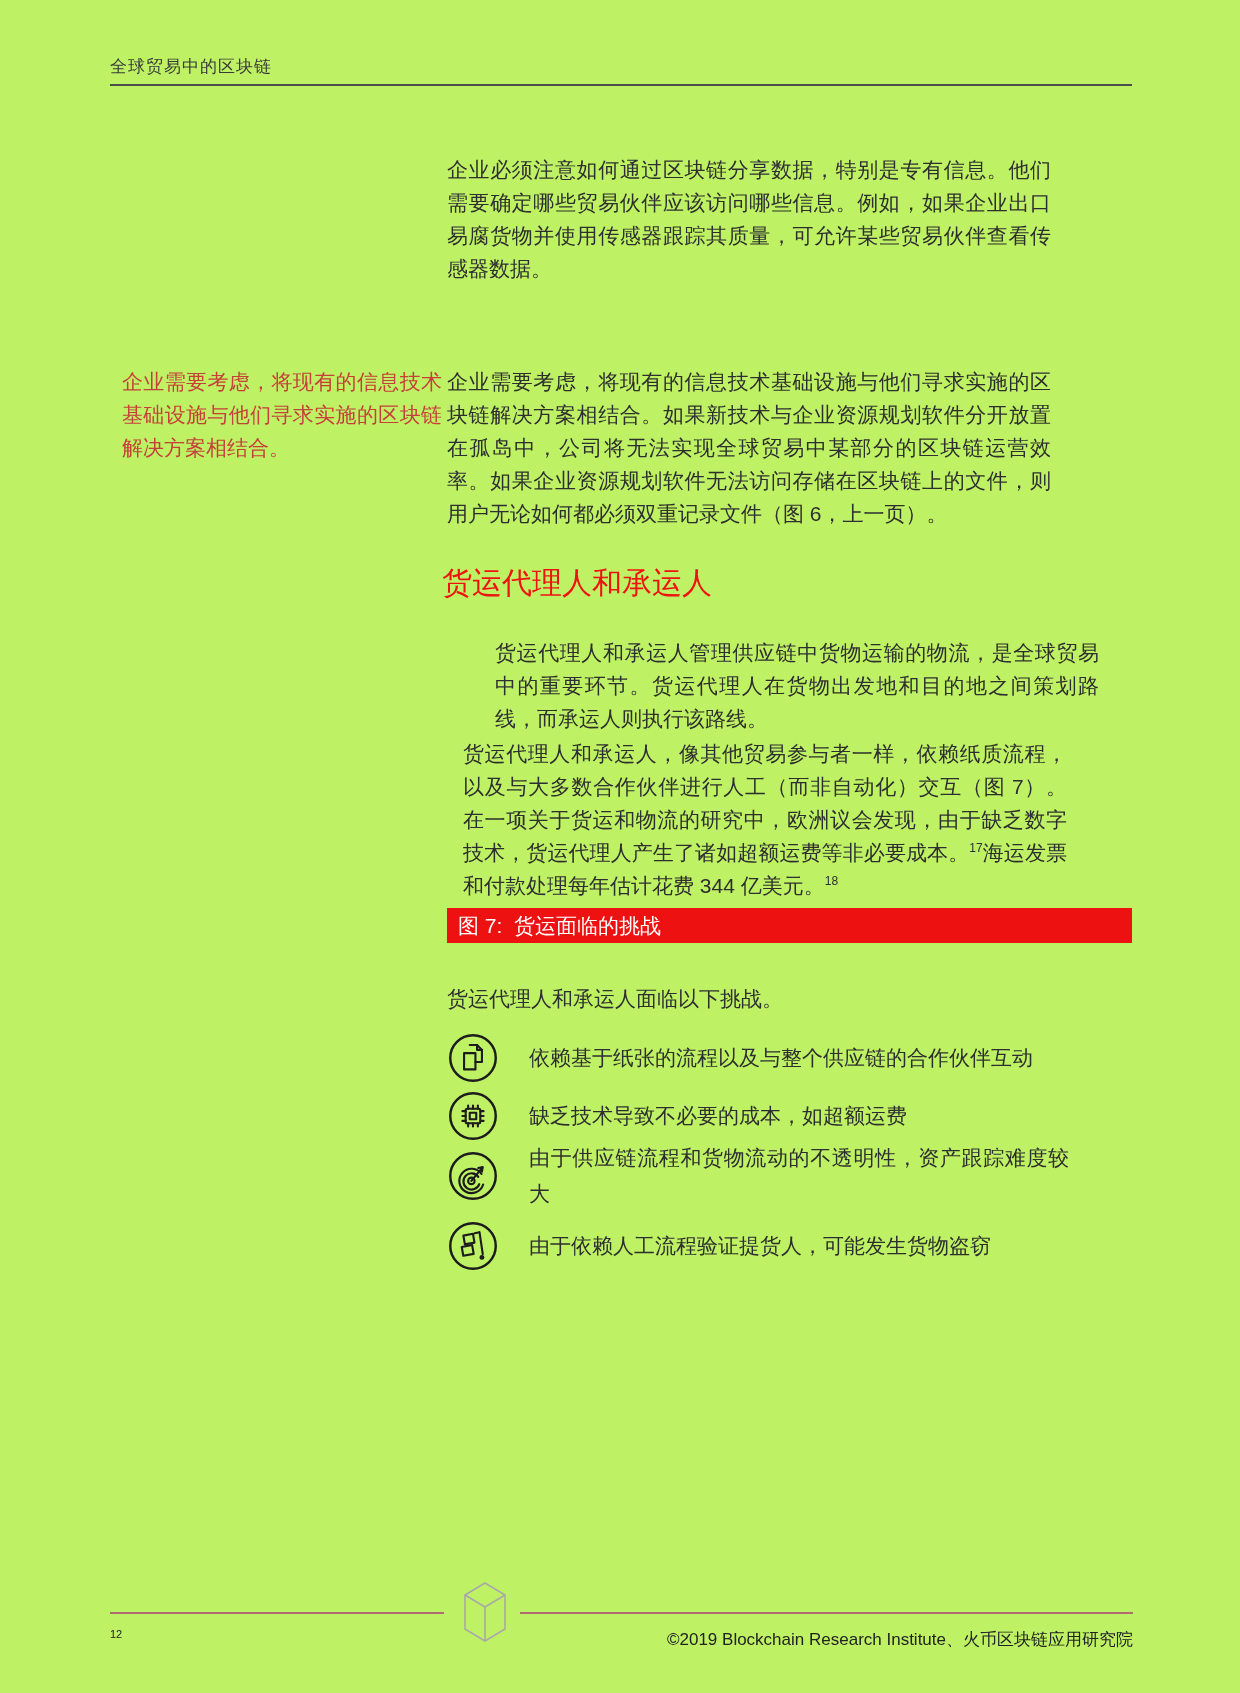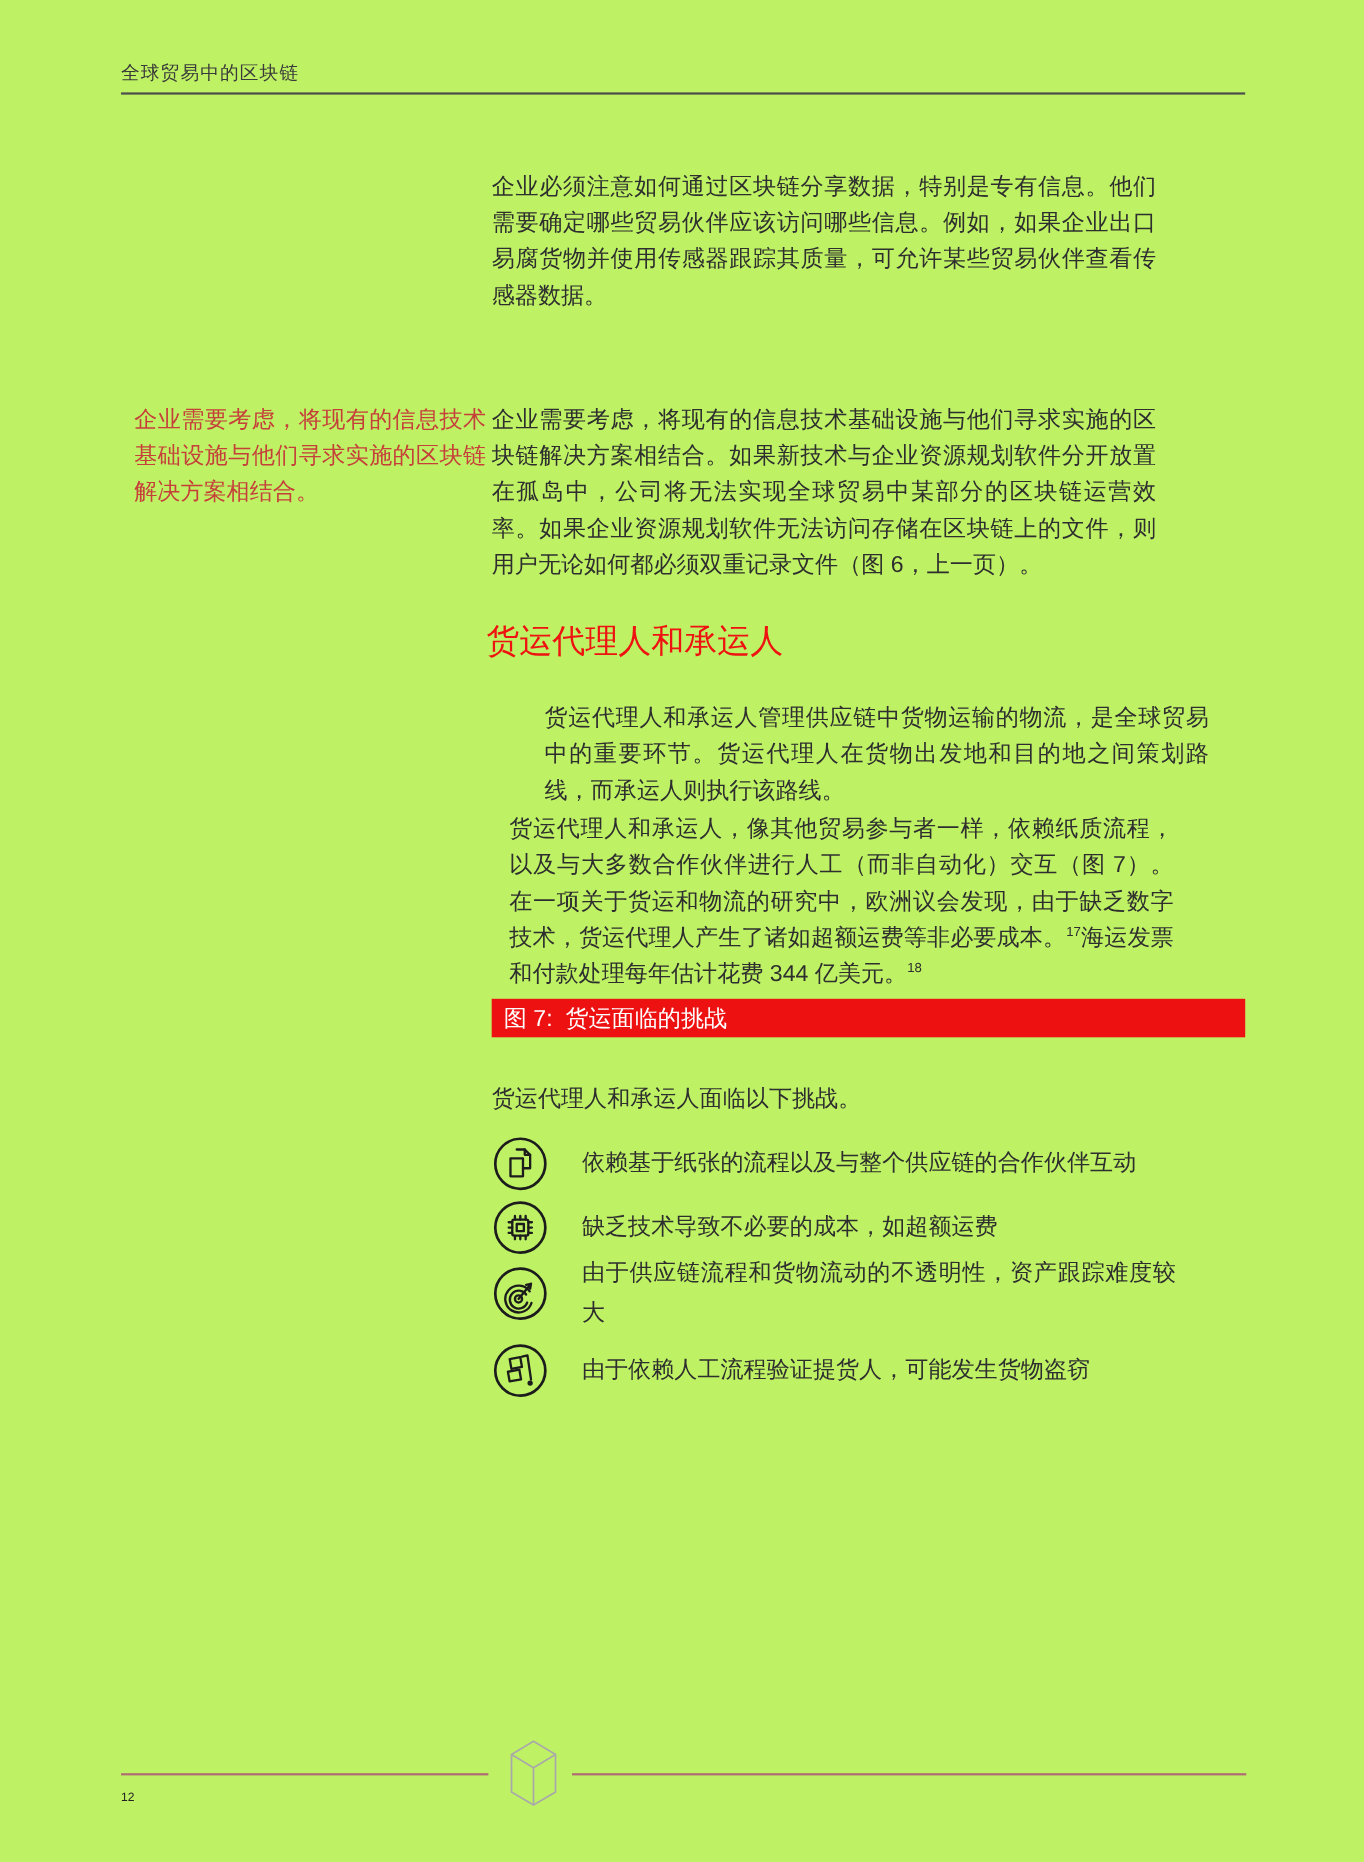--- a/index.html
+++ b/index.html
@@ -162,14 +162,15 @@
   <div class="footer-line footer-line-left"></div>
   <span class="footer-logo">
     <svg viewBox="0 0 50 64">
       <polygon class="cube-stroke" points="25,3 45,15 45,49 25,61 5,49 5,15"></polygon>
       <path class="cube-stroke" d="M5 15 L25 27 L45 15 M25 27 V61"></path>
     </svg>
   </span>
   <div class="footer-line footer-line-right"></div>
 
   <div class="page-number">12</div>
+  <div class="copyright">©2019 Blockchain Research Institute、火币区块链应用研究院</div>
 
 </div>
 
 </body></html>

